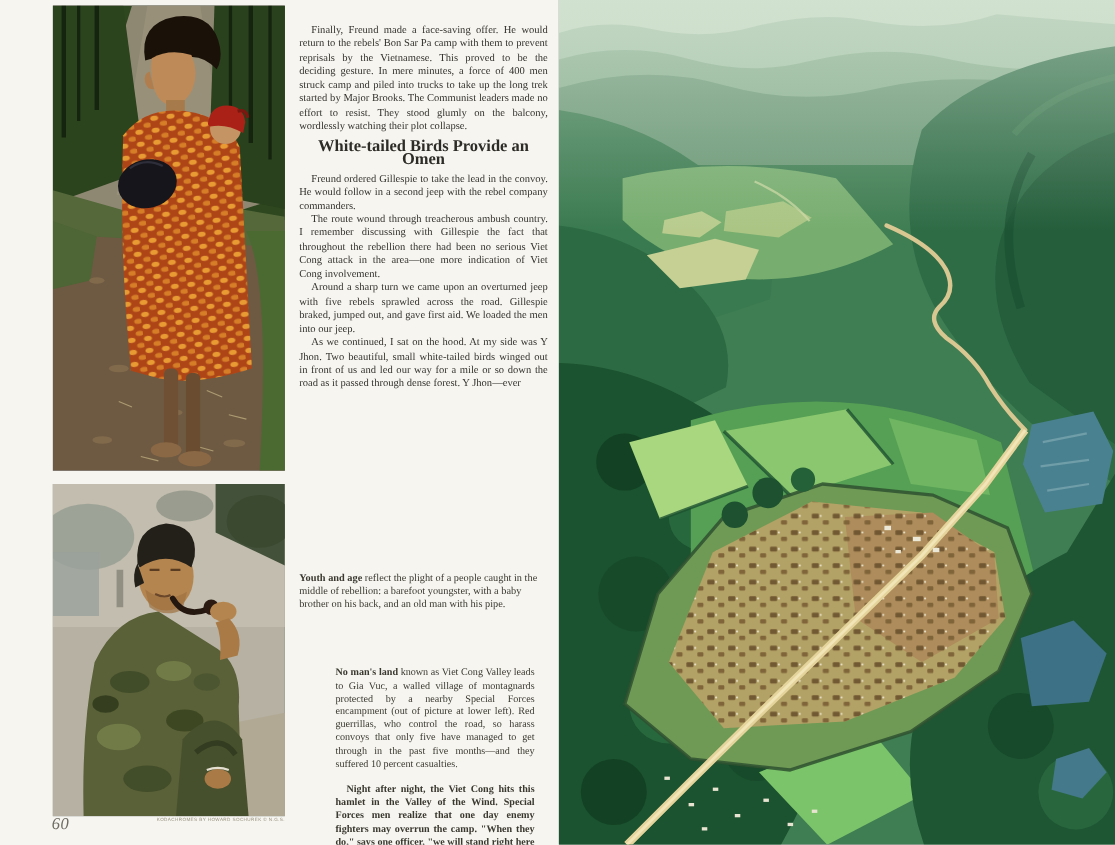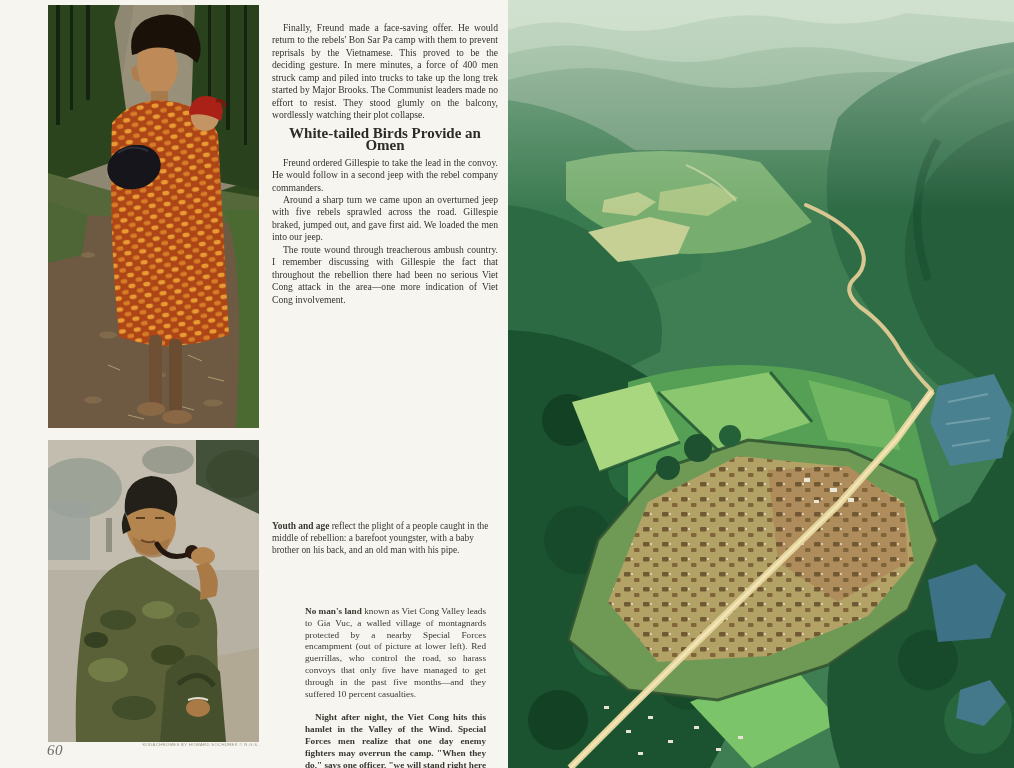--- a/index.html
+++ b/index.html
@@ -273,22 +273,23 @@
     </g>
 
     <rect width="506" height="210" fill="url(#haze)"></rect>
   </svg>
 </figure>
 
 <div class="textcol">
   <p>Finally, Freund made a face-saving offer. He would return to the rebels' Bon Sar Pa camp with them to prevent reprisals by the Vietnamese. This proved to be the deciding gesture. In mere minutes, a force of 400 men struck camp and piled into trucks to take up the long trek started by Major Brooks. The Communist leaders made no effort to resist. They stood glumly on the balcony, wordlessly watching their plot collapse.</p>
   <h3>White-tailed Birds Provide an Omen</h3>
   <p>Freund ordered Gillespie to take the lead in the convoy. He would follow in a second jeep with the rebel company commanders.</p>
+  <p>The route wound through treacherous ambush country. I remember discussing with Gillespie the fact that throughout the rebellion there had been no serious Viet Cong attack in the area—one more indication of Viet Cong involvement.</p>
   <p>Around a sharp turn we came upon an overturned jeep with five rebels sprawled across the road. Gillespie braked, jumped out, and gave first aid. We loaded the men into our jeep.</p>
-  <p>The route wound through treacherous ambush country. I remember discussing with Gillespie the fact that throughout the rebellion there had been no serious Viet Cong attack in the area—one more indication of Viet Cong involvement.</p>
+  <p>As we continued, I sat on the hood. At my side was Y Jhon. Two beautiful, small white-tailed birds winged out in front of us and led our way for a mile or so down the road as it passed through dense forest. Y Jhon—ever</p>
 </div>
 
 <div class="caption" id="caption-youth">
   <b>Youth and age</b><span> reflect the plight of a people caught in the middle of rebellion: a barefoot youngster, with a baby brother on his back, and an old man with his pipe.</span>
 </div>
 
 <div class="caption" id="caption-nomansland">
   <p><b>No man's land</b><span> known as Viet Cong Valley leads to Gia Vuc, a walled village of montagnards protected by a nearby Special Forces encampment (out of picture at lower left). Red guerrillas, who control the road, so harass convoys that only five have managed to get through in the past five months—and they suffered 10 percent casualties.</span></p>
   <p class="cont">Night after night, the Viet Cong hits this hamlet in the Valley of the Wind. Special Forces men realize that one day enemy fighters may overrun the camp. "When they do," says one officer, "we will stand right here and die if we have to."</p>
 </div>

